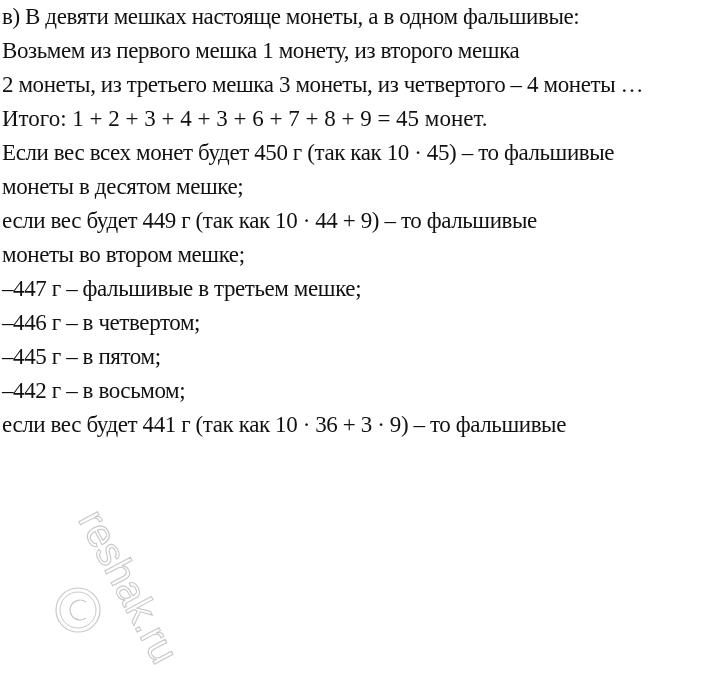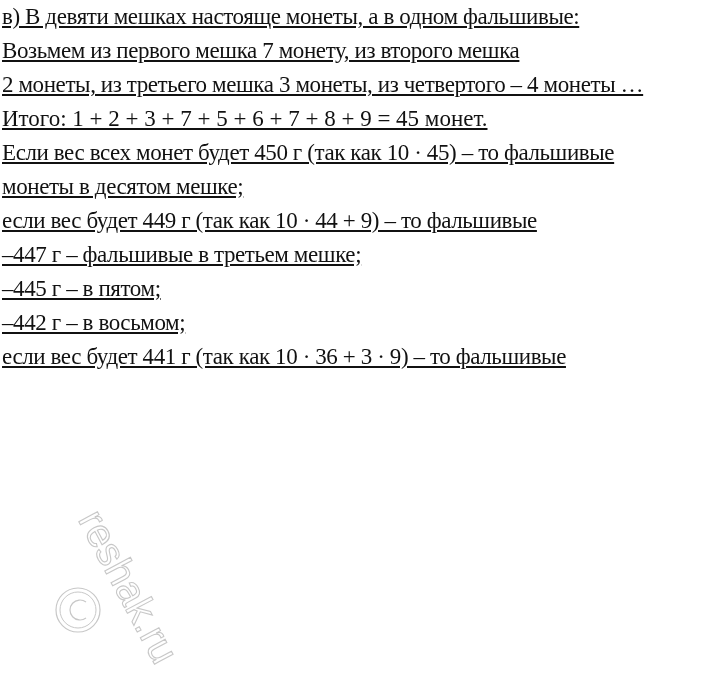--- a/index.html
+++ b/index.html
@@ -15,21 +15,20 @@
     }
     .doc {
       position: absolute;
       left: 2px;
       top: 0;
       width: 711px;
       font-family: "Liberation Serif", "DejaVu Serif", serif;
       font-size: 23px;
       color: #111111;
       letter-spacing: -0.4px;
-      text-decoration: underline;
     }
     .line {
       height: 34px;
       line-height: 34px;
       white-space: nowrap;
     }
     .math {
       letter-spacing: 0px;
     }
     .watermark {
@@ -44,27 +43,29 @@
     .watermark svg {
       width: 100%;
       height: 100%;
     }
   </style>
 </head>
 <body>
 
 <div class="doc">
   <div class="line">в) В девяти мешках настояще монеты, а в одном фальшивые:</div>
-  <div class="line">Возьмем из первого мешка 7 монету, из второго мешка</div>
+  <div class="line">Возьмем из первого мешка 1 монету, из второго мешка</div>
   <div class="line">2 монеты, из третьего мешка 3 монеты, из четвертого – 4 монеты …</div>
-  <div class="line math">Итого:  1 + 2 + 3 + 7 + 5 + 6 + 7 + 8 + 9 = 45 монет.</div>
+  <div class="line math">Итого:  1 + 2 + 3 + 4 + 3 + 6 + 7 + 8 + 9 = 45 монет.</div>
   <div class="line">Если вес всех монет будет 450 г (так как 10 · 45) – то фальшивые</div>
   <div class="line">монеты в десятом мешке;</div>
   <div class="line">если вес будет 449 г (так как 10 · 44 + 9) – то фальшивые</div>
+  <div class="line">монеты во втором мешке;</div>
   <div class="line">–447 г – фальшивые в третьем мешке;</div>
+  <div class="line">–446 г – в четвертом;</div>
   <div class="line">–445 г – в пятом;</div>
   <div class="line">–442 г – в восьмом;</div>
   <div class="line">если вес будет 441 г (так как 10 · 36 + 3 · 9) – то фальшивые</div>
 </div>
 
 <div class="watermark">
   <svg viewBox="0 0 140 200" xmlns="http://www.w3.org/2000/svg">
     <g transform="rotate(62 70 100)" fill="none" stroke="#9a9a9a" stroke-width="1.2">
       <text x="10" y="105" font-size="40" font-family="Liberation Sans, sans-serif" fill="#ffffff" stroke="#9a9a9a" stroke-width="1.1">reshak.ru</text>
     </g>

